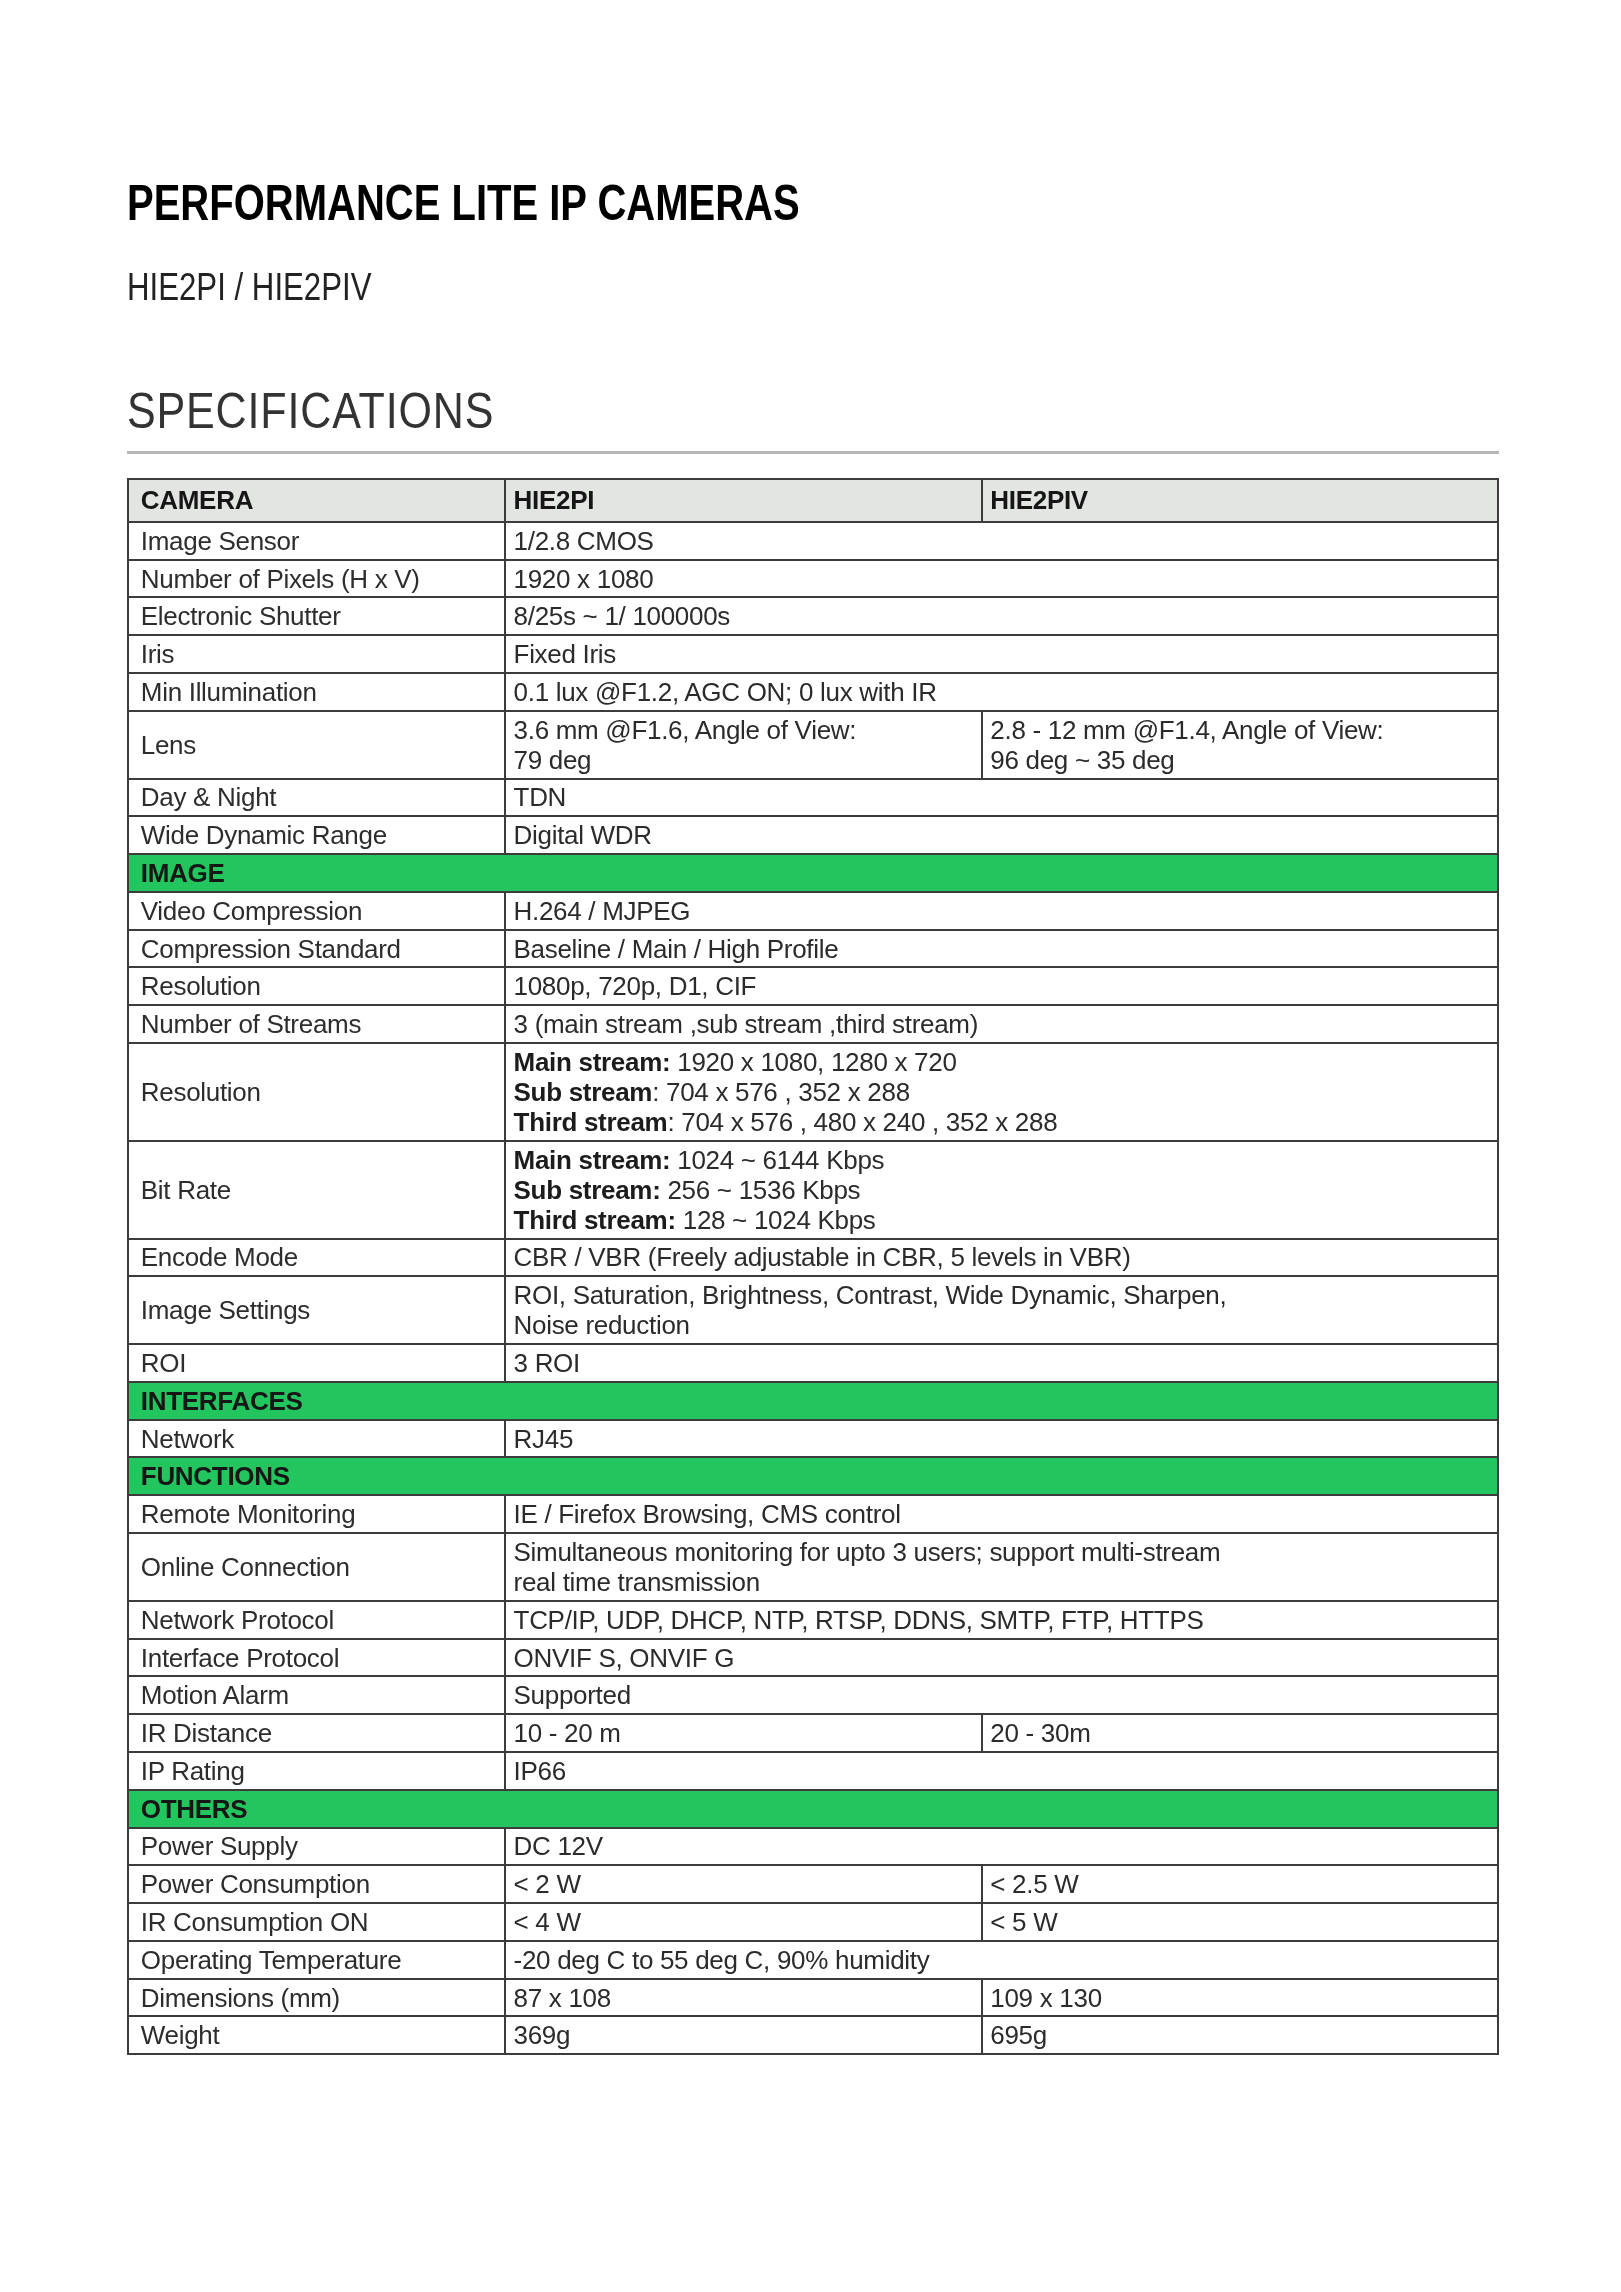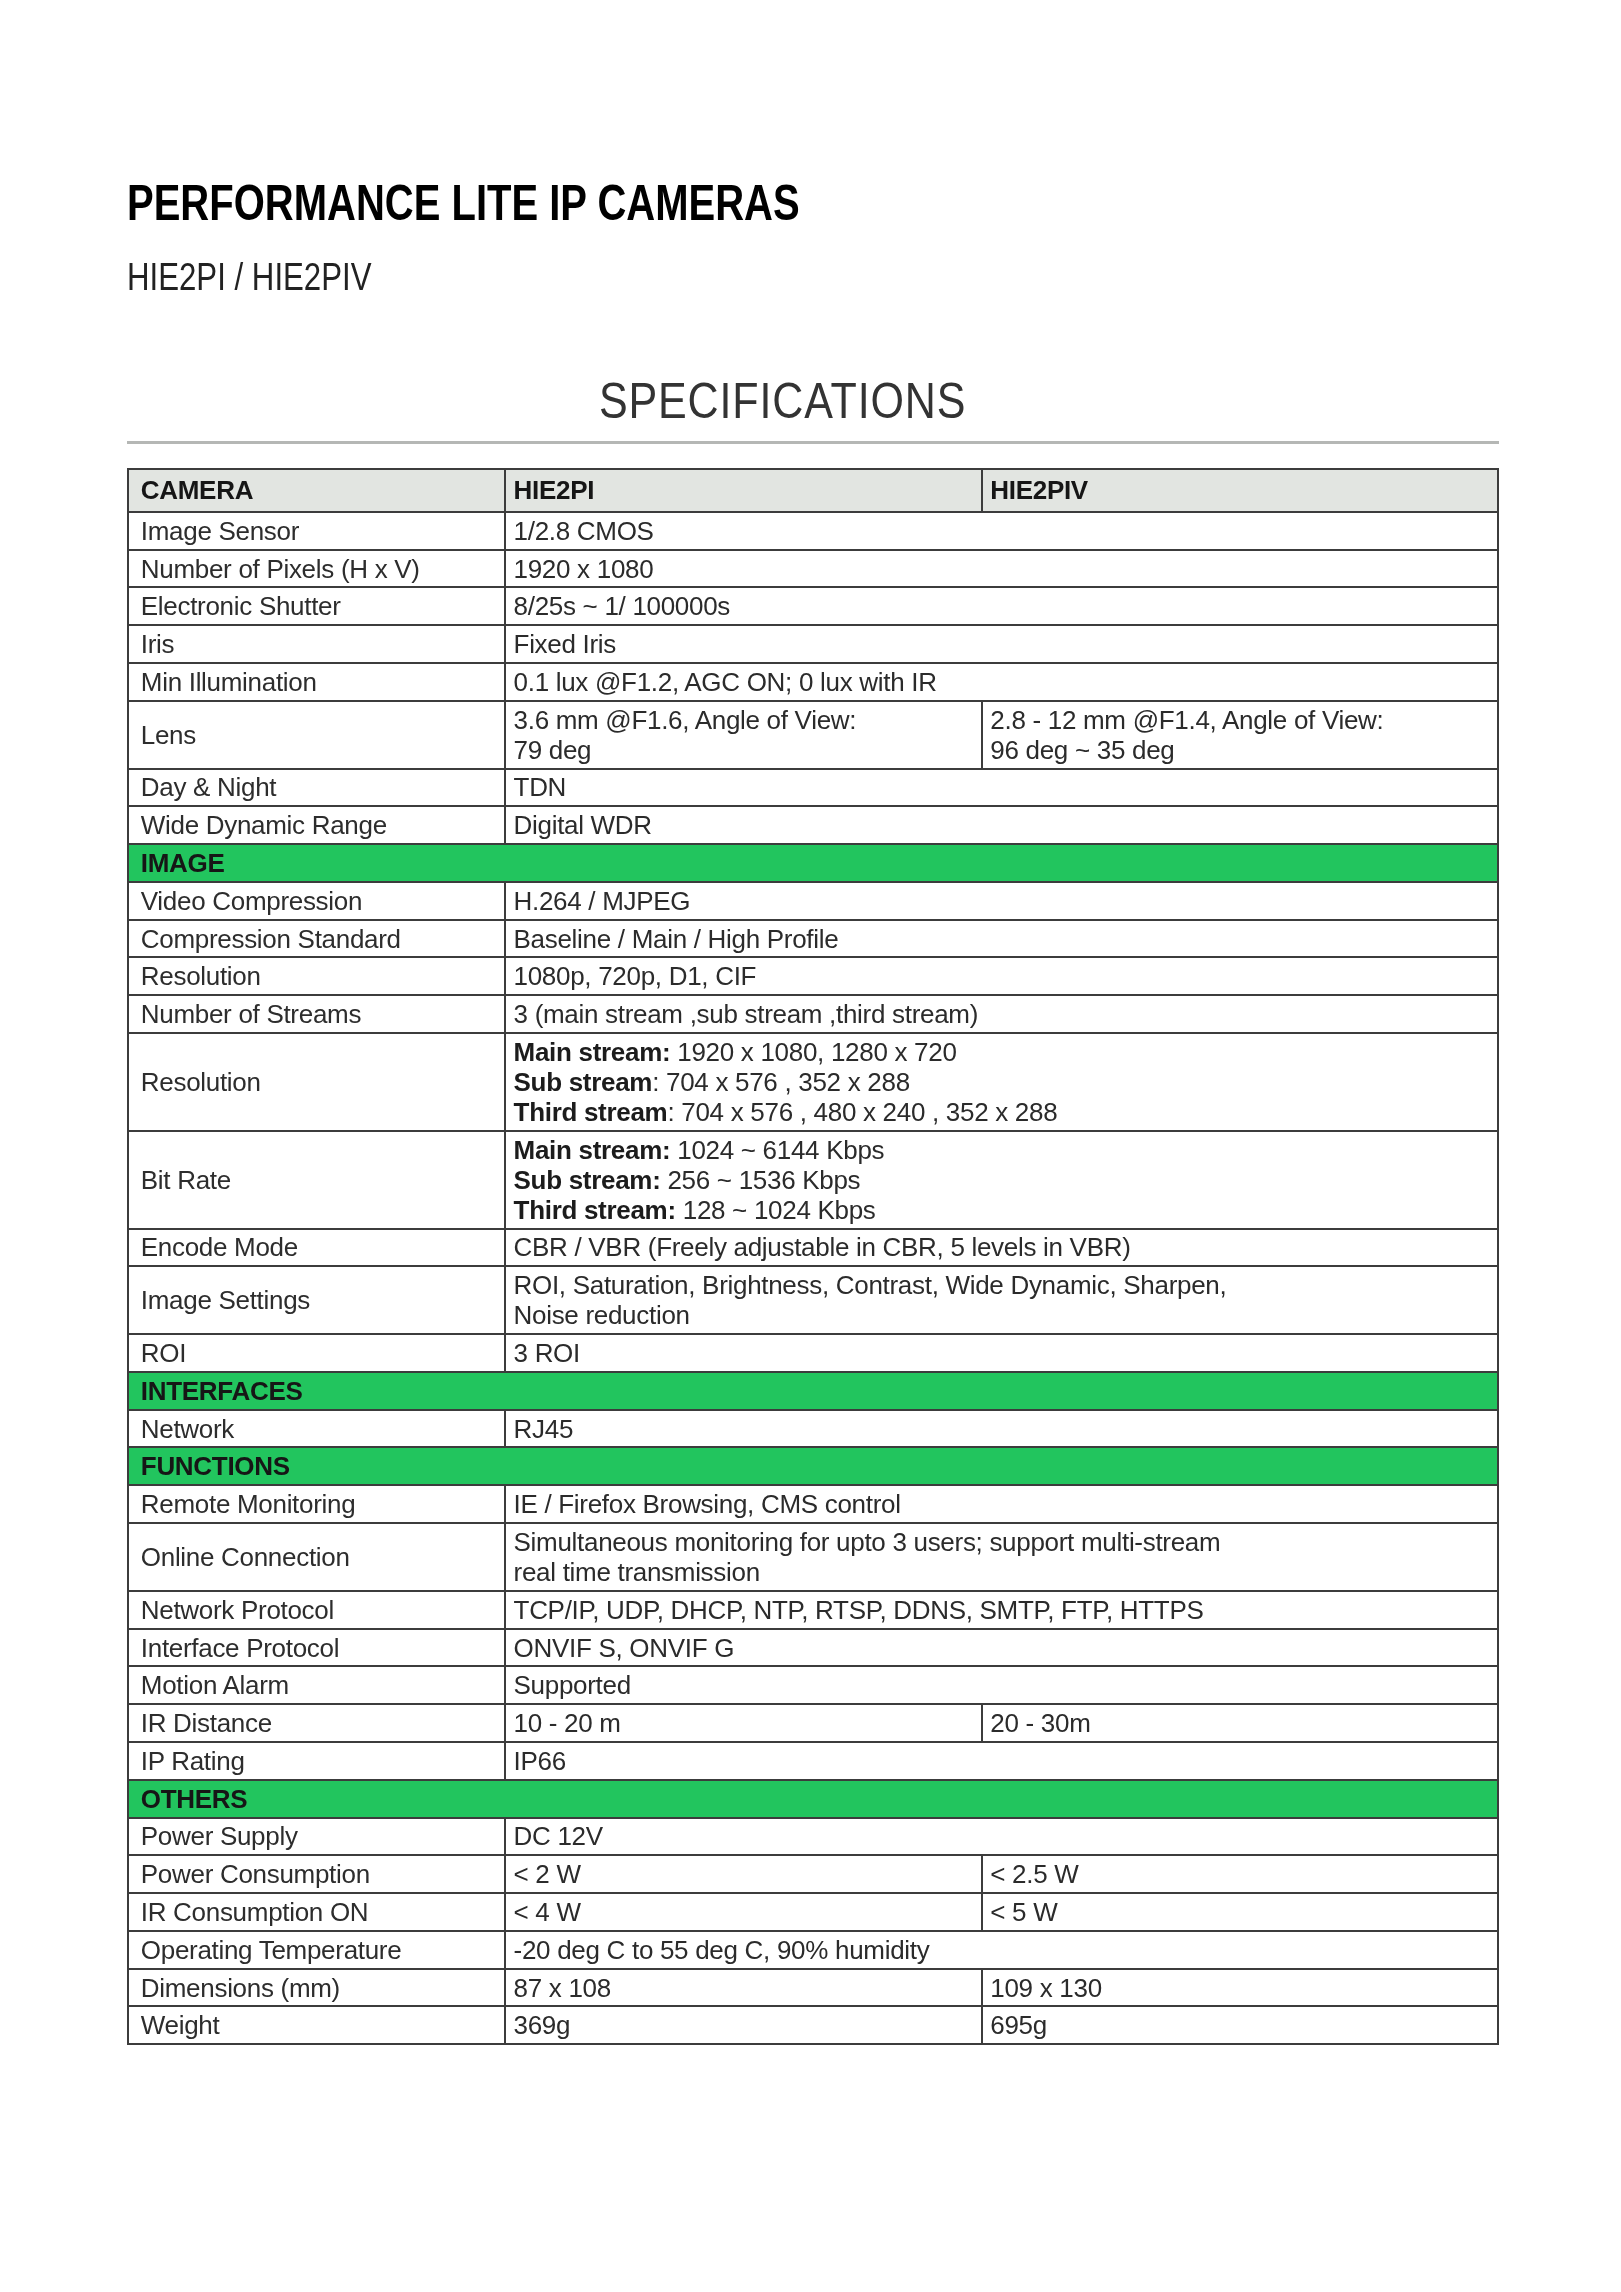--- a/index.html
+++ b/index.html
@@ -12,26 +12,26 @@
   .page { padding: 176px 122px 0 127px; border-radius: 29px; }
 
   .h1 {
     margin: 0; font-size: 50px; line-height: 55px;
     font-weight: 700; color: #000;
   }
   .cond { display: inline-block; transform: scaleX(0.80); transform-origin: 0 50%; white-space: nowrap; }
   .cond2 { display: inline-block; transform: scaleX(0.86); transform-origin: 0 50%; white-space: nowrap; letter-spacing: 1px; }
 
   .model {
-    margin-top: 24px; font-size: 39px; line-height: 43px;
+    margin-top: 34px; font-size: 39px; line-height: 43px;
     font-weight: 400; color: #222;
   }
   .h2 {
     margin: 78px 0 0 0; font-size: 50px; line-height: 51px;
-    font-weight: 400; color: #333; text-align: center;
+    font-weight: 400; color: #333;
   }
   .rule { margin-top: 13.7px; height: 2.9px; background: #b5b7b5; width: 1372px; }
 
   table.spec {
     margin-top: 24.5px; width: 1372px;
     border-collapse: collapse; table-layout: fixed;
     border: 2.9px solid #333;
   }
   col.c1 { width: 27.5%; }
   col.c2 { width: 34.8%; }

